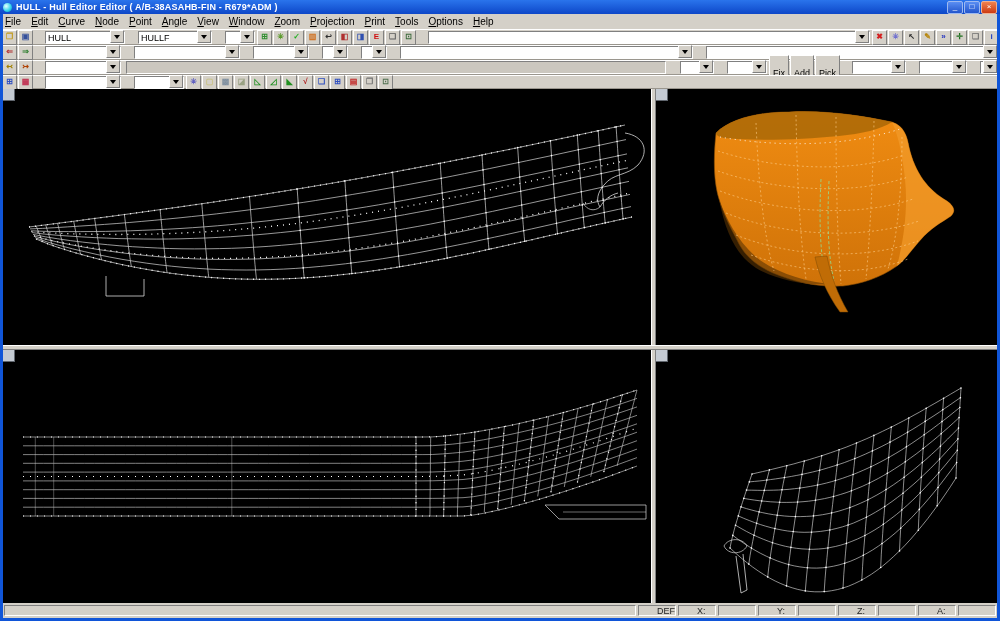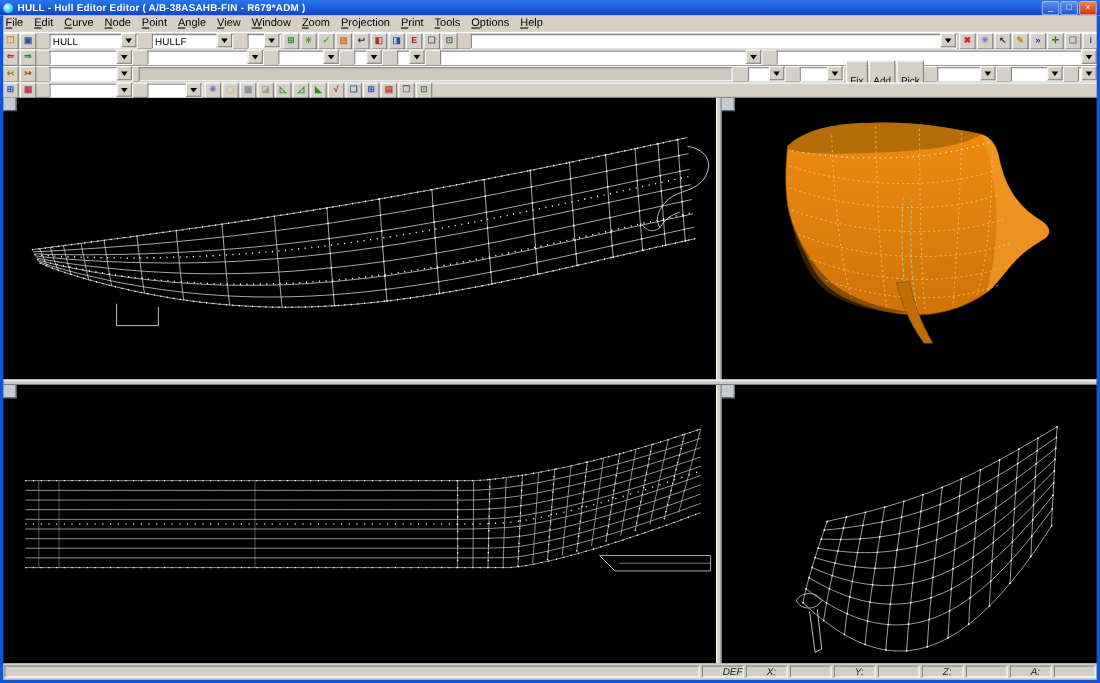--- a/index.html
+++ b/index.html
@@ -56,21 +56,21 @@
     border-left:1px solid #fff;border-right:1px solid #808080;box-sizing:border-box;}
   .hsplit{position:absolute;left:0;top:256px;width:100%;height:5px;background:#d4d0c8;
     border-top:1px solid #fff;border-bottom:1px solid #808080;box-sizing:border-box;}
   .vp-corner{position:absolute;width:11px;height:11px;background:#c4cad2;
     border-right:1px solid #60666e;border-bottom:1px solid #60666e;z-index:5;}
   svg{display:block;}
   
   #statusbar{position:absolute;left:3px;right:3px;top:603px;height:15px;background:#d4d0c8;
     display:flex;align-items:center;gap:2px;padding:0 1px;box-sizing:border-box;}
   .sbp{height:11px;border:1px solid;border-color:#808080 #fff #fff #808080;
-    font-size:9px;color:#222;display:flex;align-items:center;padding:0 18px;box-sizing:border-box;white-space:nowrap;font-style:italic;}
+    font-size:9px;color:#222;display:flex;align-items:center;padding:0 18px;box-sizing:border-box;white-space:nowrap;}
   
   .b-left{position:absolute;left:0;top:14px;bottom:0;width:3px;background:#1055d8;}
   .b-right{position:absolute;right:0;top:14px;bottom:0;width:3px;background:#1055d8;}
   .b-bottom{position:absolute;left:0;right:0;bottom:0;height:3px;background:#1055d8;}
 </style>
 </head>
 <body>
 
 <div id="window">
 

